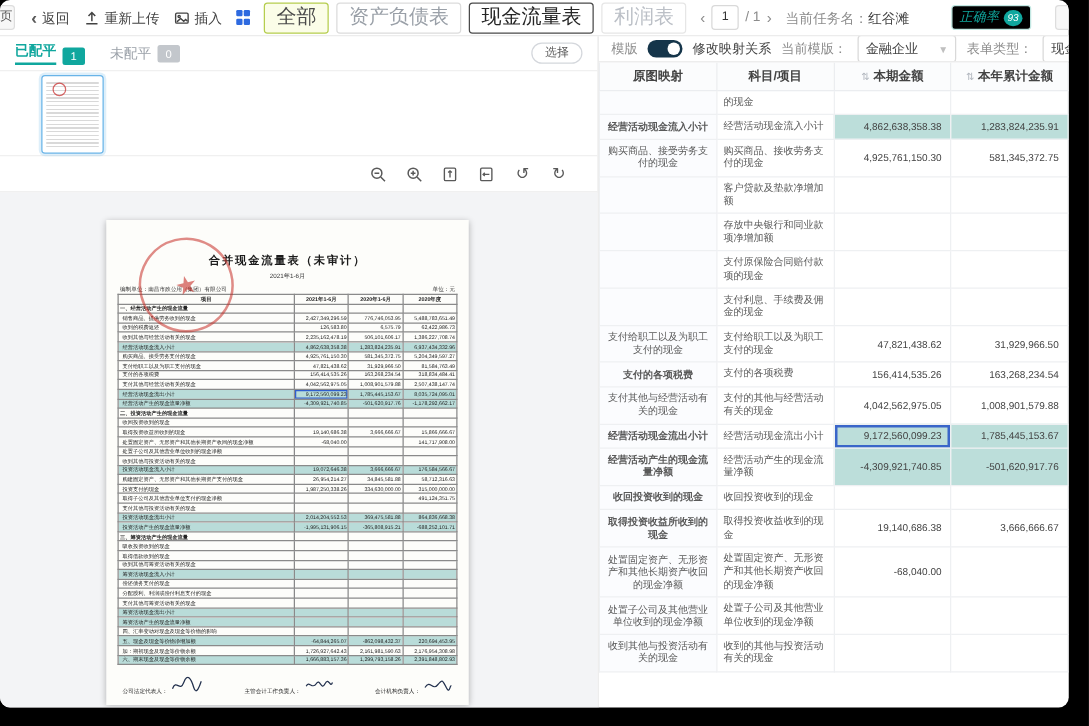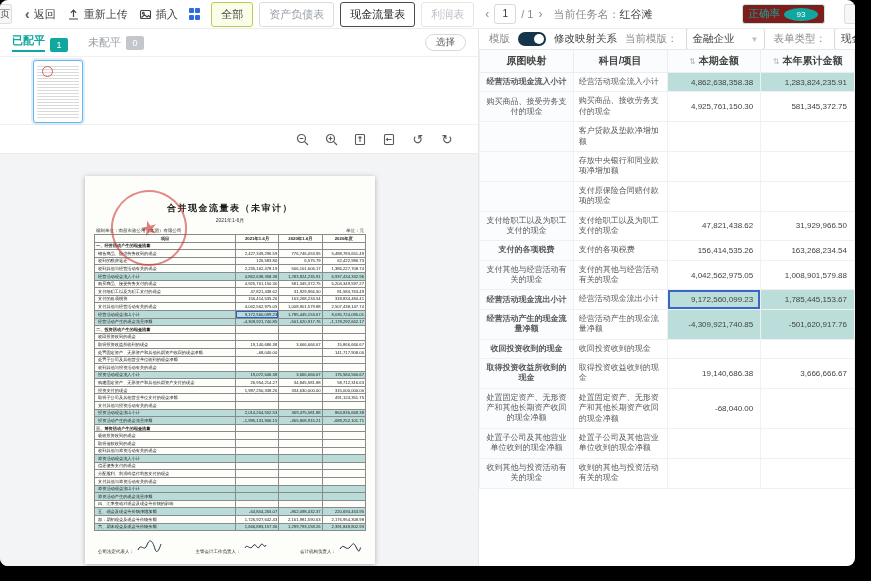--- a/index.html
+++ b/index.html
@@ -12,33 +12,33 @@
   .edge-btn{width:11px;height:18px;border:1px solid #ddd;border-radius:0 3px 3px 0;border-left:none;
     overflow:hidden;font-size:10px;line-height:18px;color:#595959;background:#f7f7f7;flex:0 0 auto;margin-right:2px;}
   .tb-btn{display:flex;align-items:center;gap:4px;cursor:pointer;white-space:nowrap;}
   .chev{font-size:14px;line-height:1;color:#595959;font-weight:bold;}
   .chev.sm{font-size:12px;color:#8c8c8c;font-weight:normal;}
   .icon-svg{display:block;}
   .grid-icon{display:grid;grid-template-columns:5px 5px;grid-template-rows:5px 5px;gap:1.5px;}
   .grid-icon i{background:#2e6ae0;border-radius:1px;}
   .tabs{display:flex;gap:6px;}
   .tab{border:1px solid #d9d9d9;border-radius:3px;height:25px;line-height:18px;padding:0 9px;
-    font-size:11px;background:#fff;color:#595959;white-space:nowrap;}
+    font-size:16px;background:#fff;color:#595959;white-space:nowrap;}
   .tab.all{background:#fbfde8;border-color:#b5cd4e;color:#4a4a4a;}
   .tab.dim{color:#9aa0a8;border-color:#dcdcdc;}
   .tab.current{border-color:#4a4a4a;color:#262626;}
   .tab.dim2{color:#bcc0c7;border-color:#e6e6e6;}
   .pager{display:flex;align-items:center;gap:5px;color:#8c8c8c;white-space:nowrap;}
   .pg-input{display:inline-block;width:20px;height:18px;border:1px solid #d9d9d9;border-radius:3px;
     text-align:center;font-size:10px;line-height:18px;color:#333;background:#fff;}
   .task{color:#8c8c8c;white-space:nowrap;}
   .task b{color:#434343;font-weight:normal;}
-  .acc-badge{margin-left:auto;display:flex;align-items:center;gap:4px;background:#7f1d1d;
-    border:1px solid #c2e7e2;color:#10a79e;height:18px;border-radius:3px;padding:0 6px;font-size:10.5px;flex:0 0 auto;}
-  .acc-circle{width:34px;height:13px;border-radius:50%;background:#10a79e;color:#fff;font-size:8px;
+  .acc-badge{margin-left:auto;display:flex;align-items:center;gap:4px;background:#000000;
+    border:1px solid #c2e7e2;color:#10a79e;height:18px;border-radius:3px;padding:0 6px;font-size:10.5px;flex:0 0 auto;font-style:italic;}
+  .acc-circle{width:15px;height:13px;border-radius:50%;background:#10a79e;color:#fff;font-size:8px;
     display:flex;align-items:center;justify-content:center;}
   .sliver{width:10px;height:18px;border:1px solid #ddd;border-right:none;border-radius:3px 0 0 3px;
     background:#f7f7f7;margin-left:8px;flex:0 0 auto;}
   
   .content{flex:1;display:flex;min-height:0;}
   .left{width:478px;flex:0 0 478px;border-right:1px solid #e8e8e8;display:flex;flex-direction:column;min-height:0;}
   .lp-head{height:27px;flex:0 0 27px;display:flex;align-items:center;padding:0 12px;gap:20px;
     border-bottom:1px solid #f0f0f0;font-size:11px;}
   .pill-tab{display:flex;gap:5px;align-items:flex-end;cursor:pointer;}
   .pt-label{color:#9aa0a8;}
@@ -515,20 +515,26 @@
             </colgroup>
           <thead>
               <tr>
             <th>原图映射</th>
             <th>科目/项目</th>
             <th><span class="sort">⇅</span><span>本期金额</span></th>
             <th><span class="sort">⇅</span><span>本年累计金额</span></th>
           </tr>
             </thead>
           <tbody id="rt-body">
+              <tr class="partial">
+                <td class="map"></td>
+                <td class="subj">的现金</td>
+                <td class="num"></td>
+                <td class="num"></td>
+              </tr>
               <tr>
                 <td class="map mb">经营活动现金流入小计</td>
                 <td class="subj">经营活动现金流入小计</td>
                 <td class="num hl-cell">4,862,638,358.38</td>
                 <td class="num hl-cell">1,283,824,235.91</td>
               </tr>
               <tr>
                 <td class="map msx">购买商品、接受劳务支付的现金</td>
                 <td class="subj">购买商品、接收劳务支付的现金</td>
                 <td class="num">4,925,761,150.30</td>
@@ -546,20 +552,26 @@
                 <td class="num"></td>
                 <td class="num"></td>
               </tr>
               <tr>
                 <td class="map"></td>
                 <td class="subj">支付原保险合同赔付款项的现金</td>
                 <td class="num"></td>
                 <td class="num"></td>
               </tr>
               <tr>
+                <td class="map"></td>
+                <td class="subj">支付利息、手续费及佣金的现金</td>
+                <td class="num"></td>
+                <td class="num"></td>
+              </tr>
+              <tr>
                 <td class="map msx">支付给职工以及为职工支付的现金</td>
                 <td class="subj">支付给职工以及为职工支付的现金</td>
                 <td class="num">47,821,438.62</td>
                 <td class="num">31,929,966.50</td>
               </tr>
               <tr>
                 <td class="map mb">支付的各项税费</td>
                 <td class="subj">支付的各项税费</td>
                 <td class="num">156,414,535.26</td>
                 <td class="num">163,268,234.54</td>

